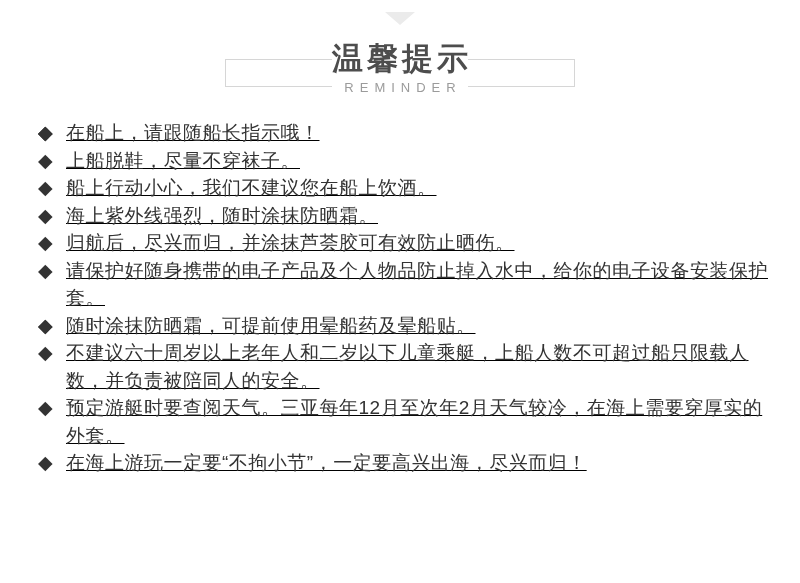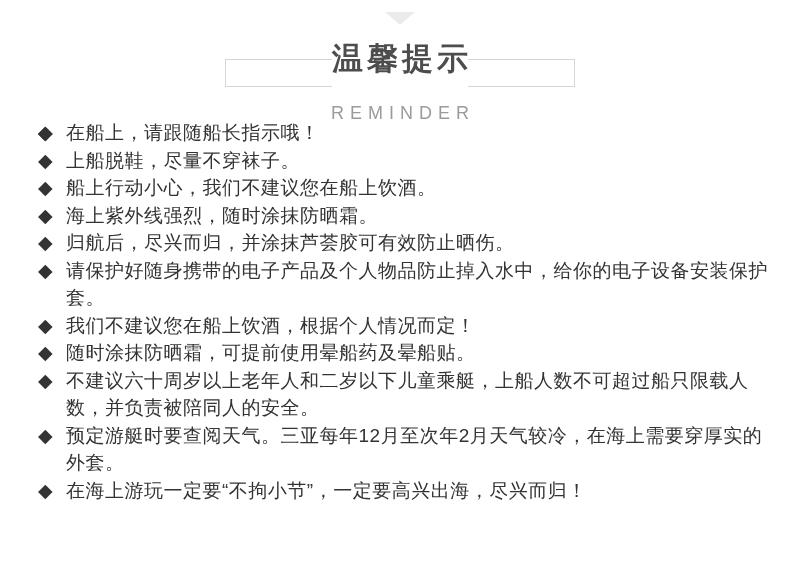--- a/index.html
+++ b/index.html
@@ -7,20 +7,21 @@
     padding: 0;
     background: #ffffff;
     font-family: "Liberation Sans", sans-serif;
   }
   .page {
     position: relative;
     width: 800px;
     height: 583px;
     background: #ffffff;
     overflow: hidden;
+    text-decoration: underline;
   }
   
   .top-triangle {
     width: 0;
     height: 0;
     border-left: 15px solid transparent;
     border-right: 15px solid transparent;
     border-top: 13px solid #ebebeb;
     margin: 12px auto 0;
   }
@@ -52,26 +53,25 @@
     text-indent: 4px;
     color: #4d4d4d;
     white-space: nowrap;
     background: transparent;
   }
   .sub-title {
     position: absolute;
     left: 50%;
     top: 100%;
     transform: translate(-50%, -50%);
-    font-size: 18px;
+    font-size: 13px;
     letter-spacing: 6px;
     text-indent: 6px;
     color: #9b9b9b;
     white-space: nowrap;
-    margin-top: 26px;
   }
   
   .tips {
     list-style: none;
     margin: 32px 30px 0 38px;
     padding: 0;
   }
   .tips li {
     position: relative;
     padding-left: 28px;
@@ -136,21 +136,20 @@
     <span>归航后，尽兴而归，并涂抹芦荟胶可有效防止晒伤。</span>
   </li>
 
   <li>
     <span class="bullet">◆</span>
     <span>请保护好随身携带的电子产品及个人物品防止掉入水中，给你的电子设备安装保护套。</span>
   </li>
 
   <li>
     <span class="bullet">◆</span>
-    <span>我们不建议您在船上饮酒，根据个人情况而定！</span>
   </li>
 
   <li>
     <span class="bullet">◆</span>
     <span>随时涂抹防晒霜，可提前使用晕船药及晕船贴。</span>
   </li>
 
   <li>
     <span class="bullet">◆</span>
     <span>不建议六十周岁以上老年人和二岁以下儿童乘艇，上船人数不可超过船只限载人数，并负责被陪同人的安全。</span>

